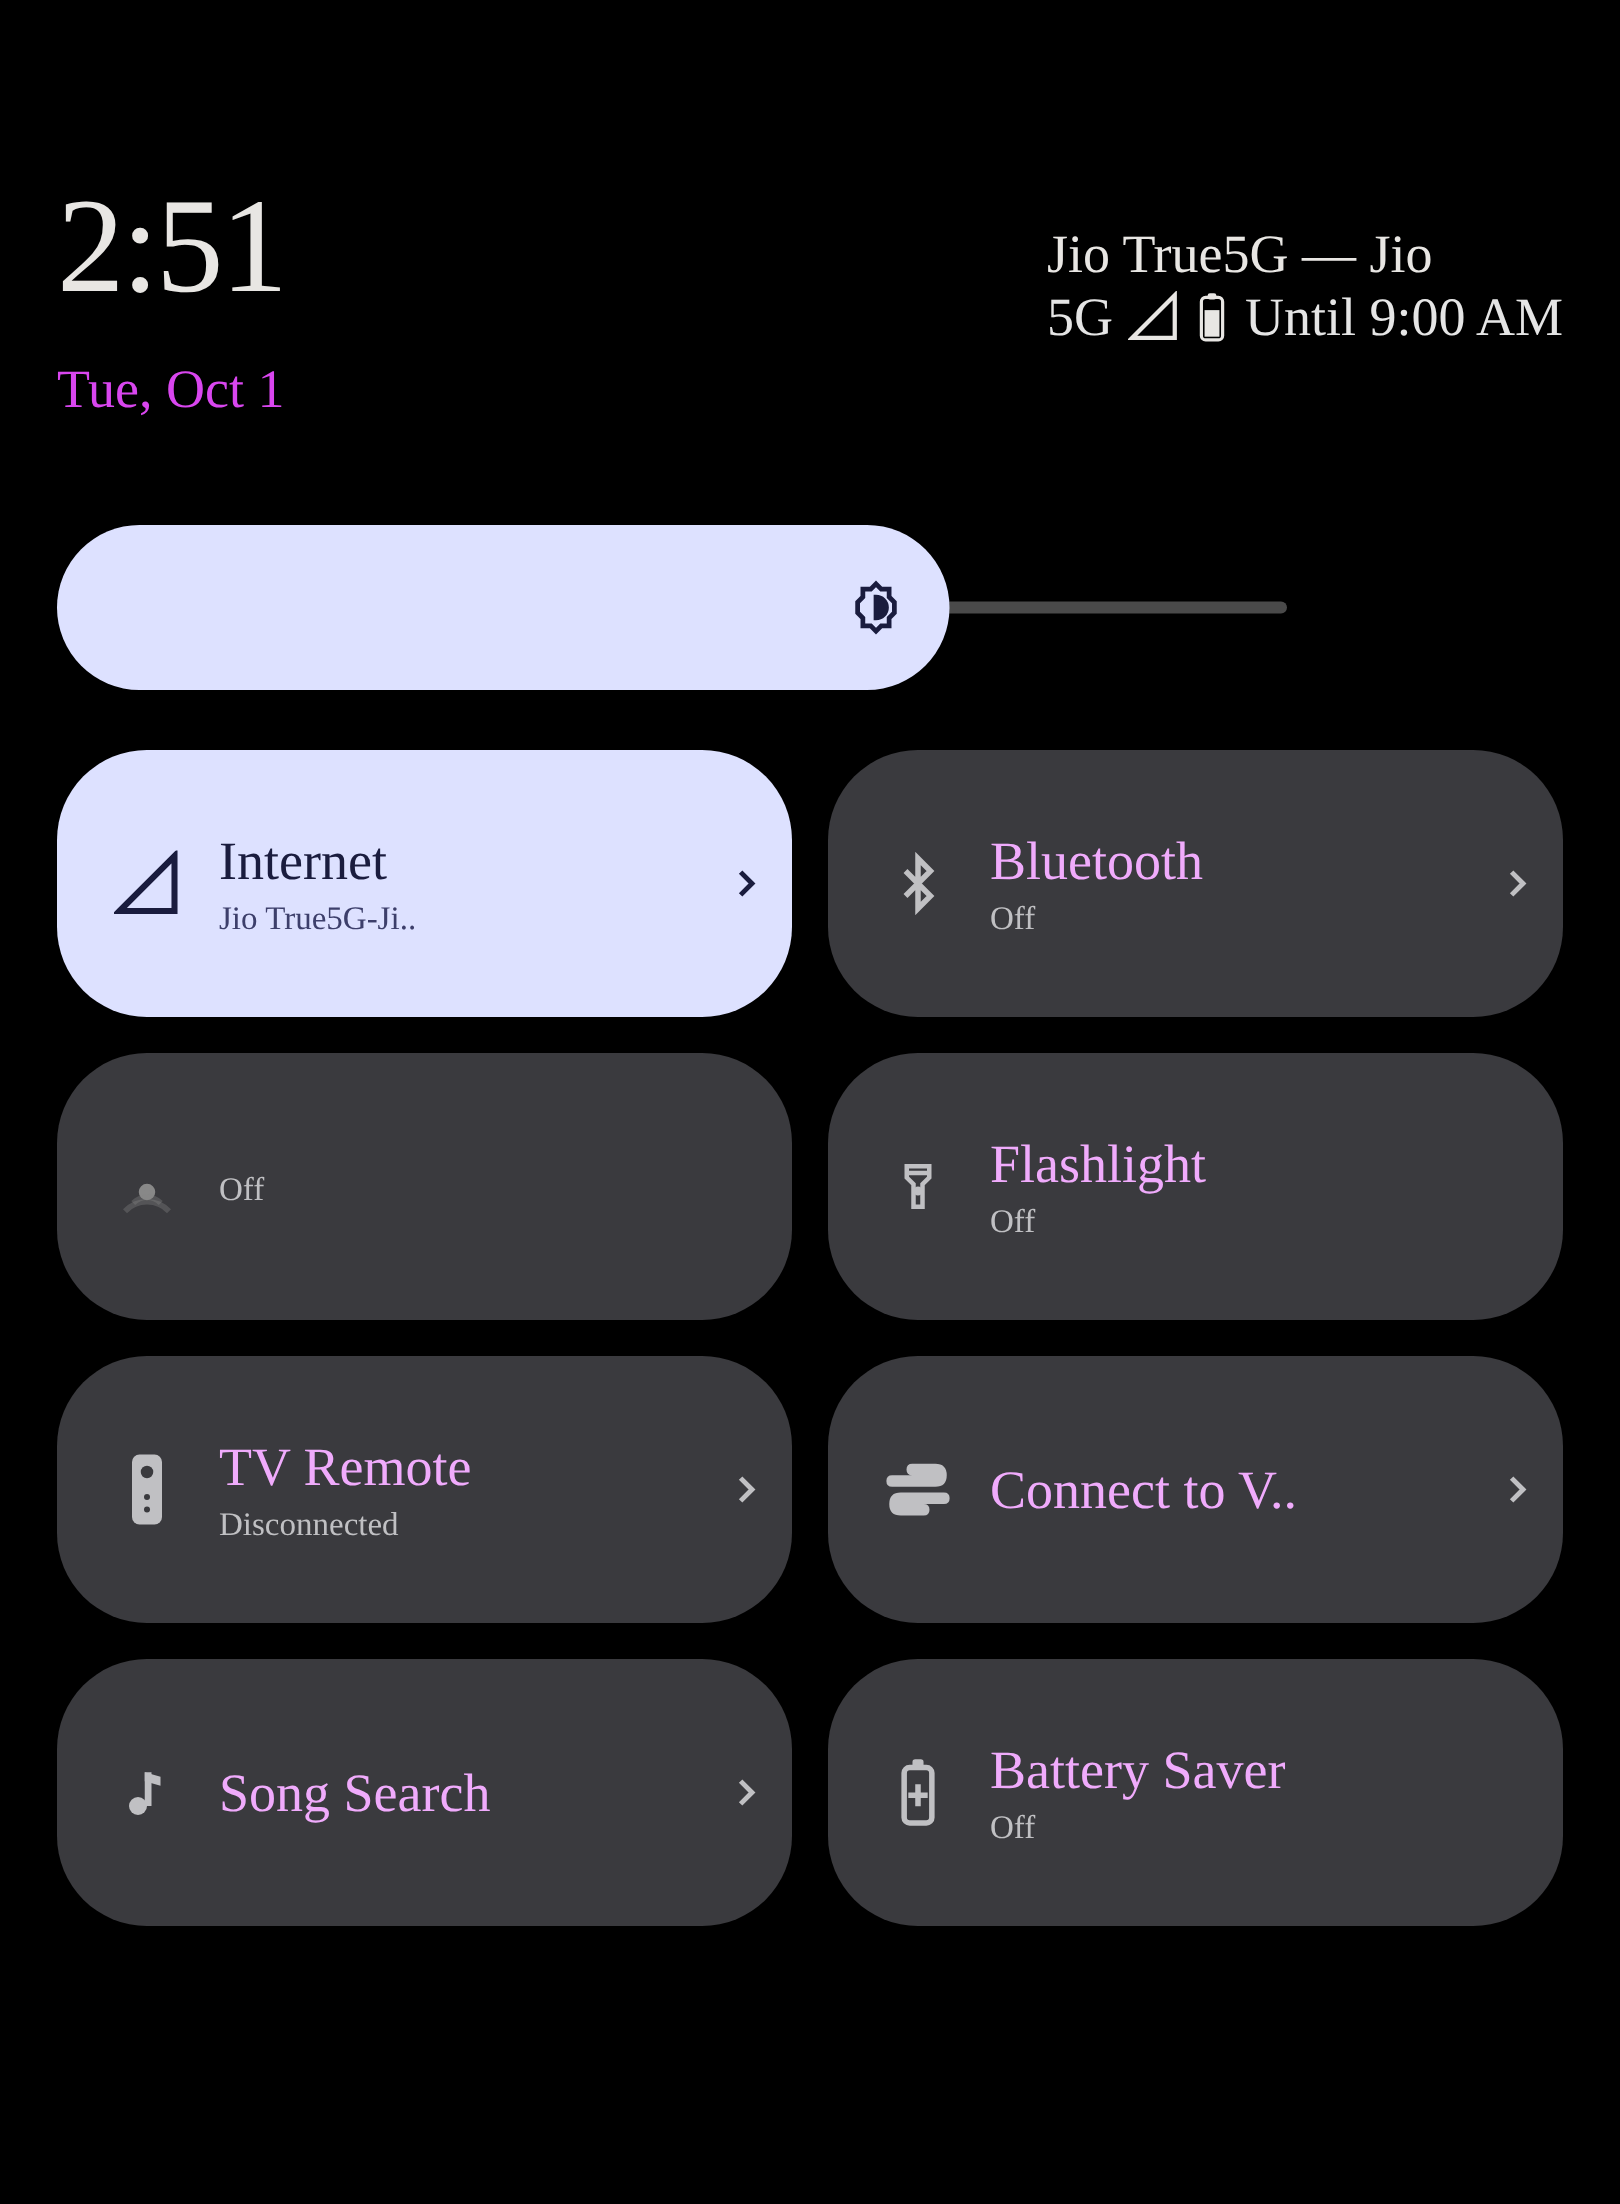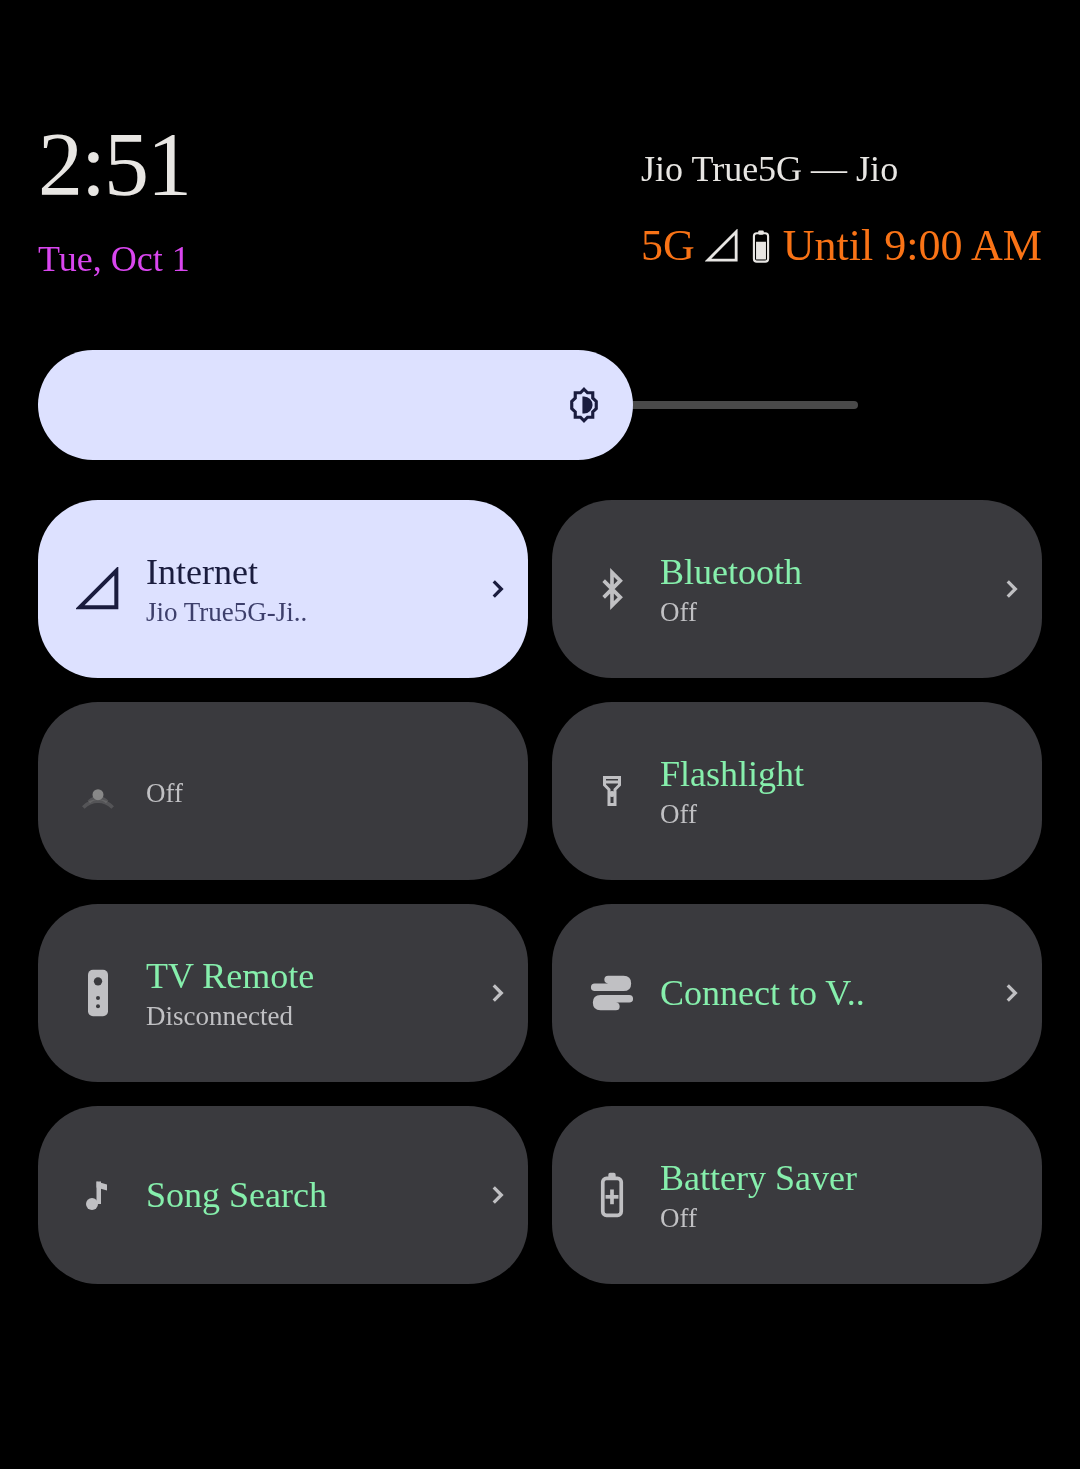--- a/index.html
+++ b/index.html
@@ -42,23 +42,22 @@
   .carrier {
     font-size: 36px;
     font-weight: 400;
     color: #e8e6e3;
   }
   .status-row {
     display: flex;
     align-items: center;
     justify-content: flex-end;
     gap: 10px;
-    margin-top: 30px;
-    font-size: 44px;
-    color: #f97316;
+    font-size: 36px;
+    color: #e5e5e5;
   }
   .status-row svg { display: block; }
   
   .brightness-wrapper {
     margin-top: 70px;
     position: relative;
     height: 110px;
   }
   .brightness-track {
     position: absolute;
@@ -113,27 +112,27 @@
   }
   .tile-text {
     margin-left: 24px;
     flex: 1;
     min-width: 0;
     overflow: hidden;
   }
   .tile-title {
     font-size: 36px;
     font-weight: 500;
-    color: #86efac;
+    color: #f0abfc;
     white-space: nowrap;
     overflow: hidden;
     text-overflow: ellipsis;
   }
   .tile-sub {
-    font-size: 27px;
+    font-size: 22px;
     color: #c0c0c3;
     margin-top: 4px;
     white-space: nowrap;
     overflow: hidden;
     text-overflow: ellipsis;
   }
   .tile.active .tile-title { color: #1a1c3e; }
   .tile.active .tile-sub { color: #3d3f6b; }
   .tile-chevron {
     flex-shrink: 0;

